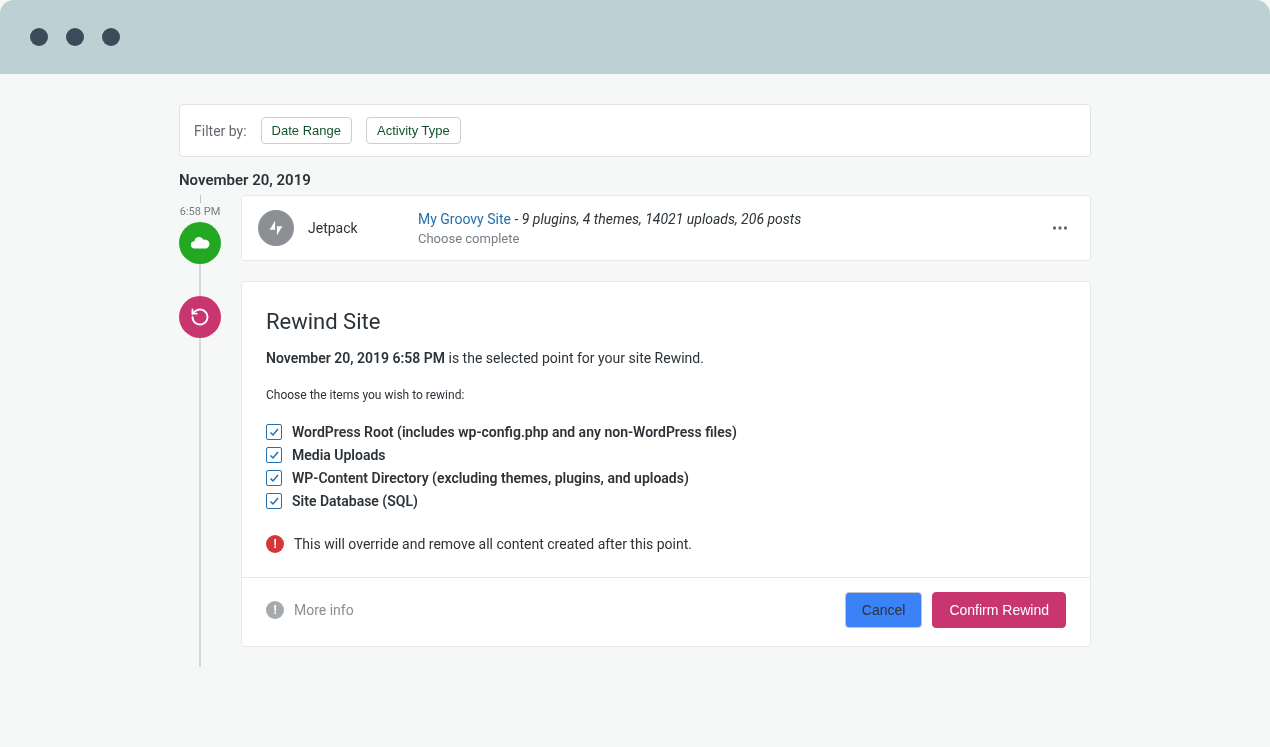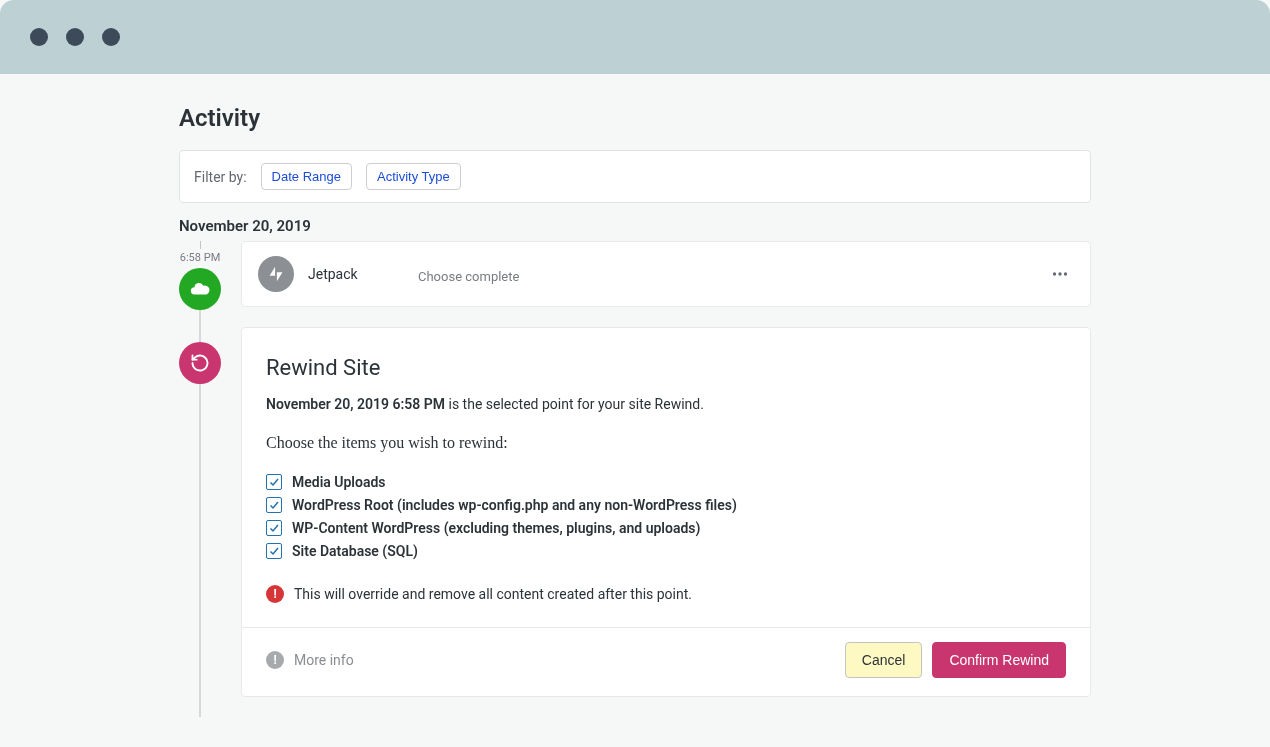--- a/index.html
+++ b/index.html
@@ -50,21 +50,21 @@
     gap: 14px;
     margin-bottom: 14px;
   }
   .filter-label {
     color: #646970;
     font-size: 14px;
   }
   .chip {
     border: 1px solid #ccced0;
     background: #fff;
-    color: #1d4ed8;
+    color: #14532d;
     border-radius: 4px;
     padding: 5px 10px;
     font-size: 13px;
     cursor: pointer;
   }
   .date-header {
     font-weight: 600;
     font-size: 15px;
     margin-bottom: 6px;
   }
@@ -151,23 +151,22 @@
     font-size: 22px;
     font-weight: 400;
     margin-bottom: 16px;
   }
   .rewind-line {
     font-size: 14px;
     margin-bottom: 22px;
   }
   .rewind-line strong { font-weight: 600; }
   .rewind-sub {
-    font-size: 16px;
+    font-size: 12px;
     margin-bottom: 22px;
-    font-family: Liberation Serif, serif;
   }
   .check-list { list-style: none; }
   .check-list li {
     display: flex;
     align-items: center;
     gap: 10px;
     font-size: 14px;
     font-weight: 600;
     margin-bottom: 7px;
   }
@@ -230,21 +229,21 @@
   }
   .spacer { flex: 1; }
   .btn {
     border-radius: 4px;
     padding: 9px 16px;
     font-size: 14px;
     cursor: pointer;
     border: 1px solid transparent;
   }
   .btn-secondary {
-    background: #fef9c3;
+    background: #3b82f6;
     border-color: #c3c4c7;
     color: #2c3338;
   }
   .btn-primary {
     background: #c9356e;
     color: #fff;
     border-color: #c9356e;
     font-weight: 400;
   }
 </style>
@@ -252,21 +251,20 @@
 <body>
 
 <div class="window">
   <div class="titlebar">
     <div class="tb-dot"></div>
     <div class="tb-dot"></div>
     <div class="tb-dot"></div>
   </div>
 
   <div class="content">
-    <h1 class="page-title">Activity</h1>
 
     <div class="filter-bar">
       <span class="filter-label">Filter by:</span>
       <button class="chip">Date Range</button>
       <button class="chip">Activity Type</button>
     </div>
 
     <div class="date-header">November 20, 2019</div>
 
     <div class="timeline-wrap">
@@ -293,62 +291,65 @@
 
         <div class="card activity-card">
           <div class="avatar">
             <svg viewBox="0 0 24 24" fill="#fff">
                 <circle cx="12" cy="12" r="11" fill="#8c8f94"></circle>
                 <path fill="#fff" d="M11 4 5 14h6V4zm2 16 6-10h-6v10z"></path>
               </svg>
           </div>
           <div class="app-name">Jetpack</div>
           <div class="activity-meta">
+            <div class="activity-line1">
+              <span class="site-link">My Groovy Site</span><span class="sep"> - </span><span class="details">9 plugins, 4 themes, 14021 uploads, 206 posts</span>
+            </div>
             <div class="activity-line2">Choose complete</div>
           </div>
           <div class="more-dots">
             <svg viewBox="0 0 24 24" width="22" height="22" fill="#646970">
                 <circle cx="6" cy="12" r="1.8"></circle>
                 <circle cx="12" cy="12" r="1.8"></circle>
                 <circle cx="18" cy="12" r="1.8"></circle>
               </svg>
           </div>
         </div>
 
         <div class="card rewind-card">
           <h2 class="rewind-title">Rewind Site</h2>
           <p class="rewind-line">
             <strong>November 20, 2019 6:58 PM</strong><span> is the selected point for your site Rewind.</span>
           </p>
           <p class="rewind-sub">Choose the items you wish to rewind:</p>
 
           <ul class="check-list">
+            <li>
+              <span class="cb">
+                  <svg viewBox="0 0 24 24" fill="none" stroke="currentColor" stroke-width="3">
+                    <polyline points="5 13 10 18 20 6"></polyline>
+                  </svg>
+                </span>
+              <span>WordPress Root (includes wp-config.php and any non-WordPress files)</span>
+            </li>
             <li>
               <span class="cb">
                   <svg viewBox="0 0 24 24" fill="none" stroke="currentColor" stroke-width="3">
                     <polyline points="5 13 10 18 20 6"></polyline>
                   </svg>
                 </span>
               <span>Media Uploads</span>
             </li>
             <li>
               <span class="cb">
                   <svg viewBox="0 0 24 24" fill="none" stroke="currentColor" stroke-width="3">
                     <polyline points="5 13 10 18 20 6"></polyline>
                   </svg>
                 </span>
-              <span>WordPress Root (includes wp-config.php and any non-WordPress files)</span>
-            </li>
-            <li>
-              <span class="cb">
-                  <svg viewBox="0 0 24 24" fill="none" stroke="currentColor" stroke-width="3">
-                    <polyline points="5 13 10 18 20 6"></polyline>
-                  </svg>
-                </span>
-              <span>WP-Content WordPress (excluding themes, plugins, and uploads)</span>
+              <span>WP-Content Directory (excluding themes, plugins, and uploads)</span>
             </li>
             <li>
               <span class="cb">
                   <svg viewBox="0 0 24 24" fill="none" stroke="currentColor" stroke-width="3">
                     <polyline points="5 13 10 18 20 6"></polyline>
                   </svg>
                 </span>
               <span>Site Database (SQL)</span>
             </li>
           </ul>

